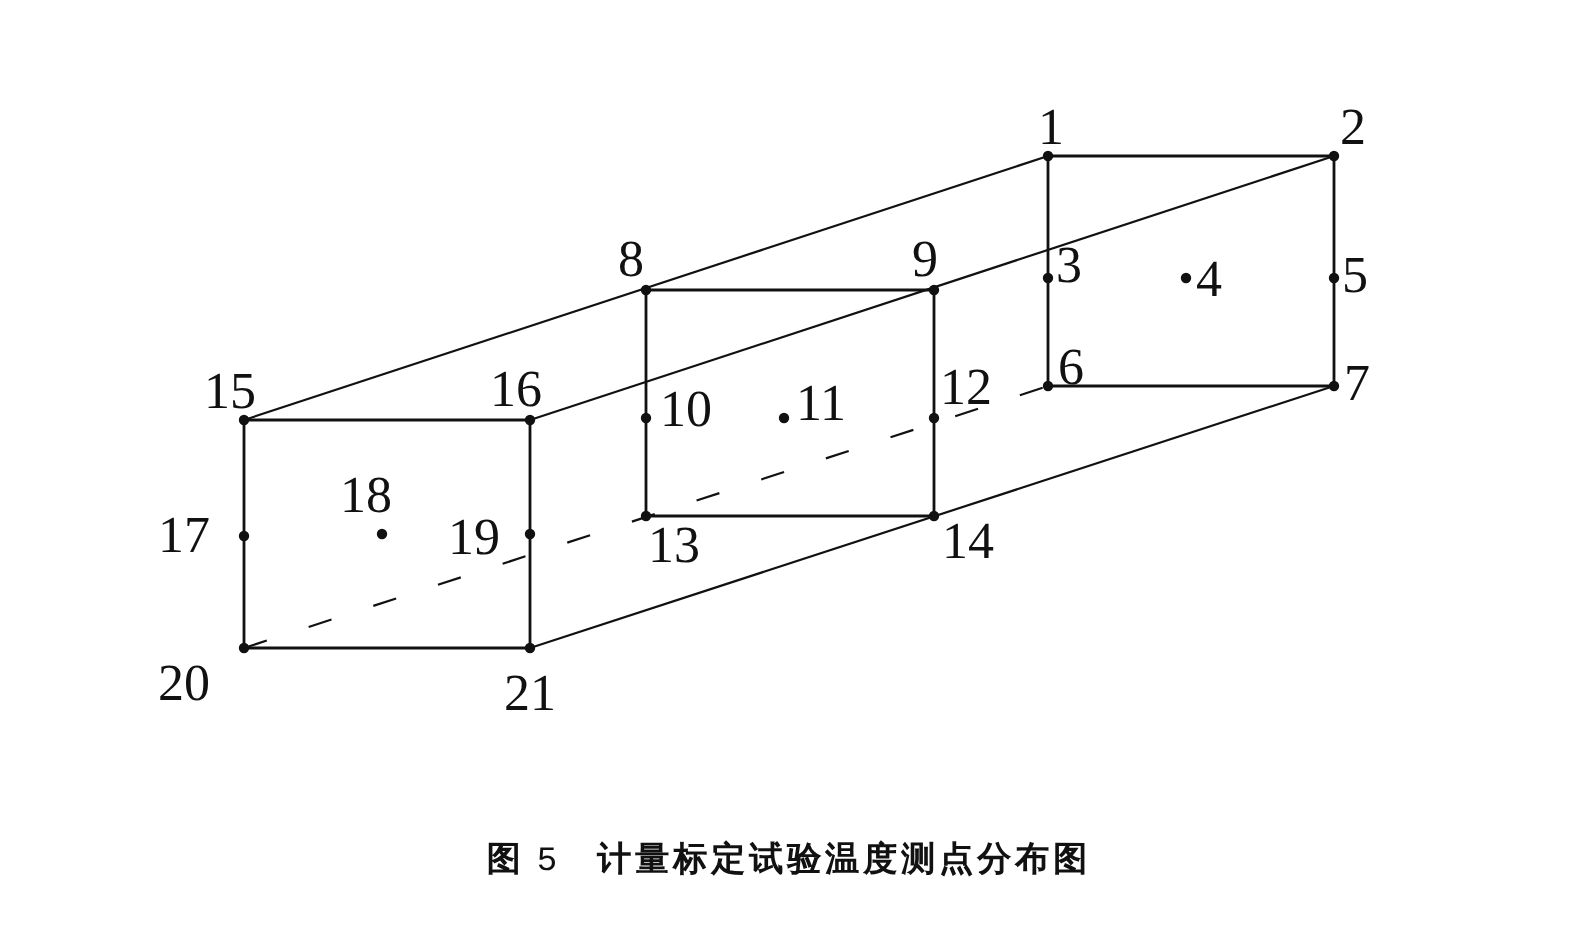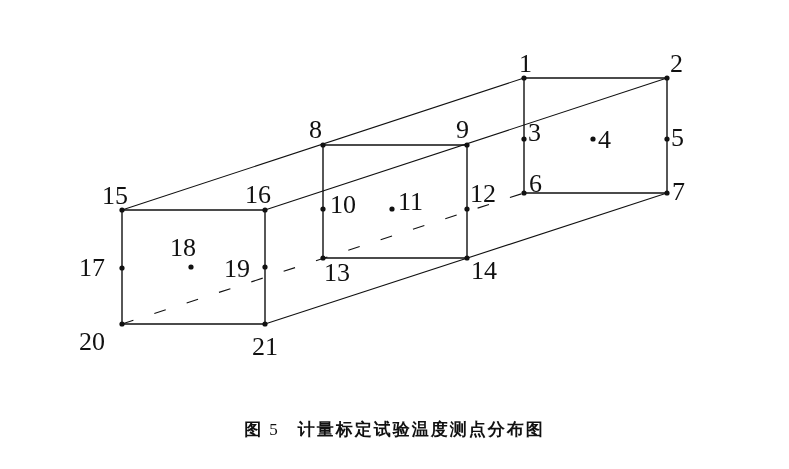--- a/index.html
+++ b/index.html
@@ -2,21 +2,21 @@
 <html><head>
   <meta charset="utf-8">
   <style>
     html, body { margin: 0; padding: 0; background: #ffffff; }
     body { width: 789px; height: 469px; position: relative; overflow: hidden; }
     #figure { position: absolute; left: 0; top: 0; width: 789px; height: 469px; }
     svg text.lbl { font-family: "Liberation Serif", "DejaVu Serif", serif; font-size: 26px; fill: #111; }
     #caption {
       position: absolute; left: 0; width: 789px; top: 418px;
       text-align: center;
-      font-family: Liberation Serif, serif;
+      font-family: Liberation Mono, monospace;
       font-size: 17px; font-weight: bold; color: #111; letter-spacing: 2px;
     }
     #caption .num { margin: 0 18px 0 6px; font-weight: normal; }
   </style>
 </head>
 <body>
 
 <div id="figure">
   <svg id="diagram" width="789" height="469" viewBox="0 0 789 469">
       <line x1="122" y1="210" x2="524" y2="78" stroke="#111111" stroke-width="1.1"></line>

